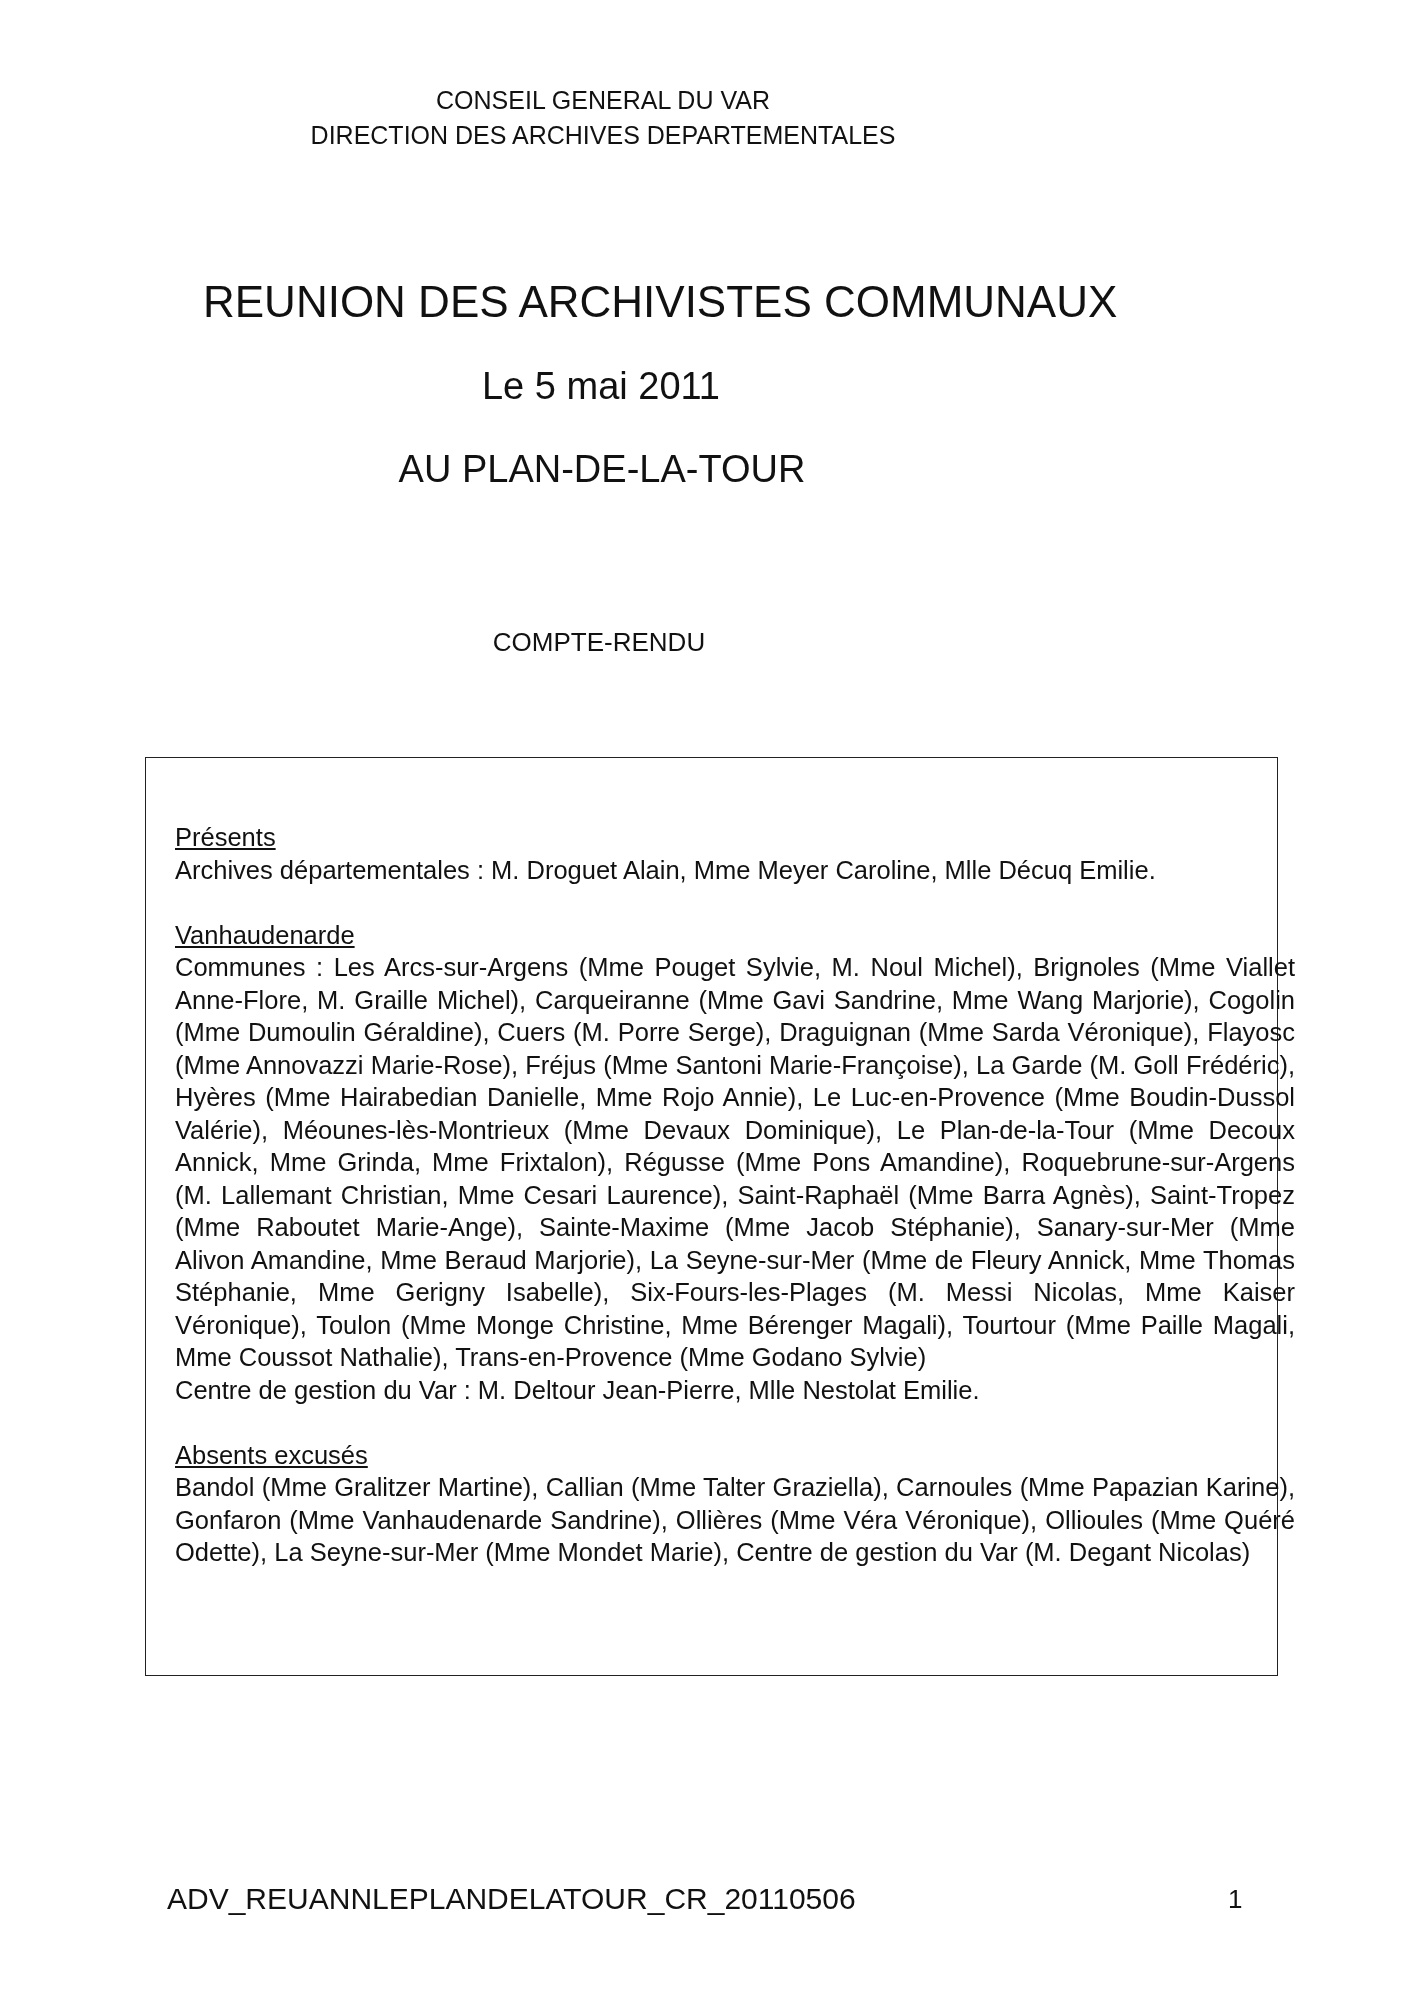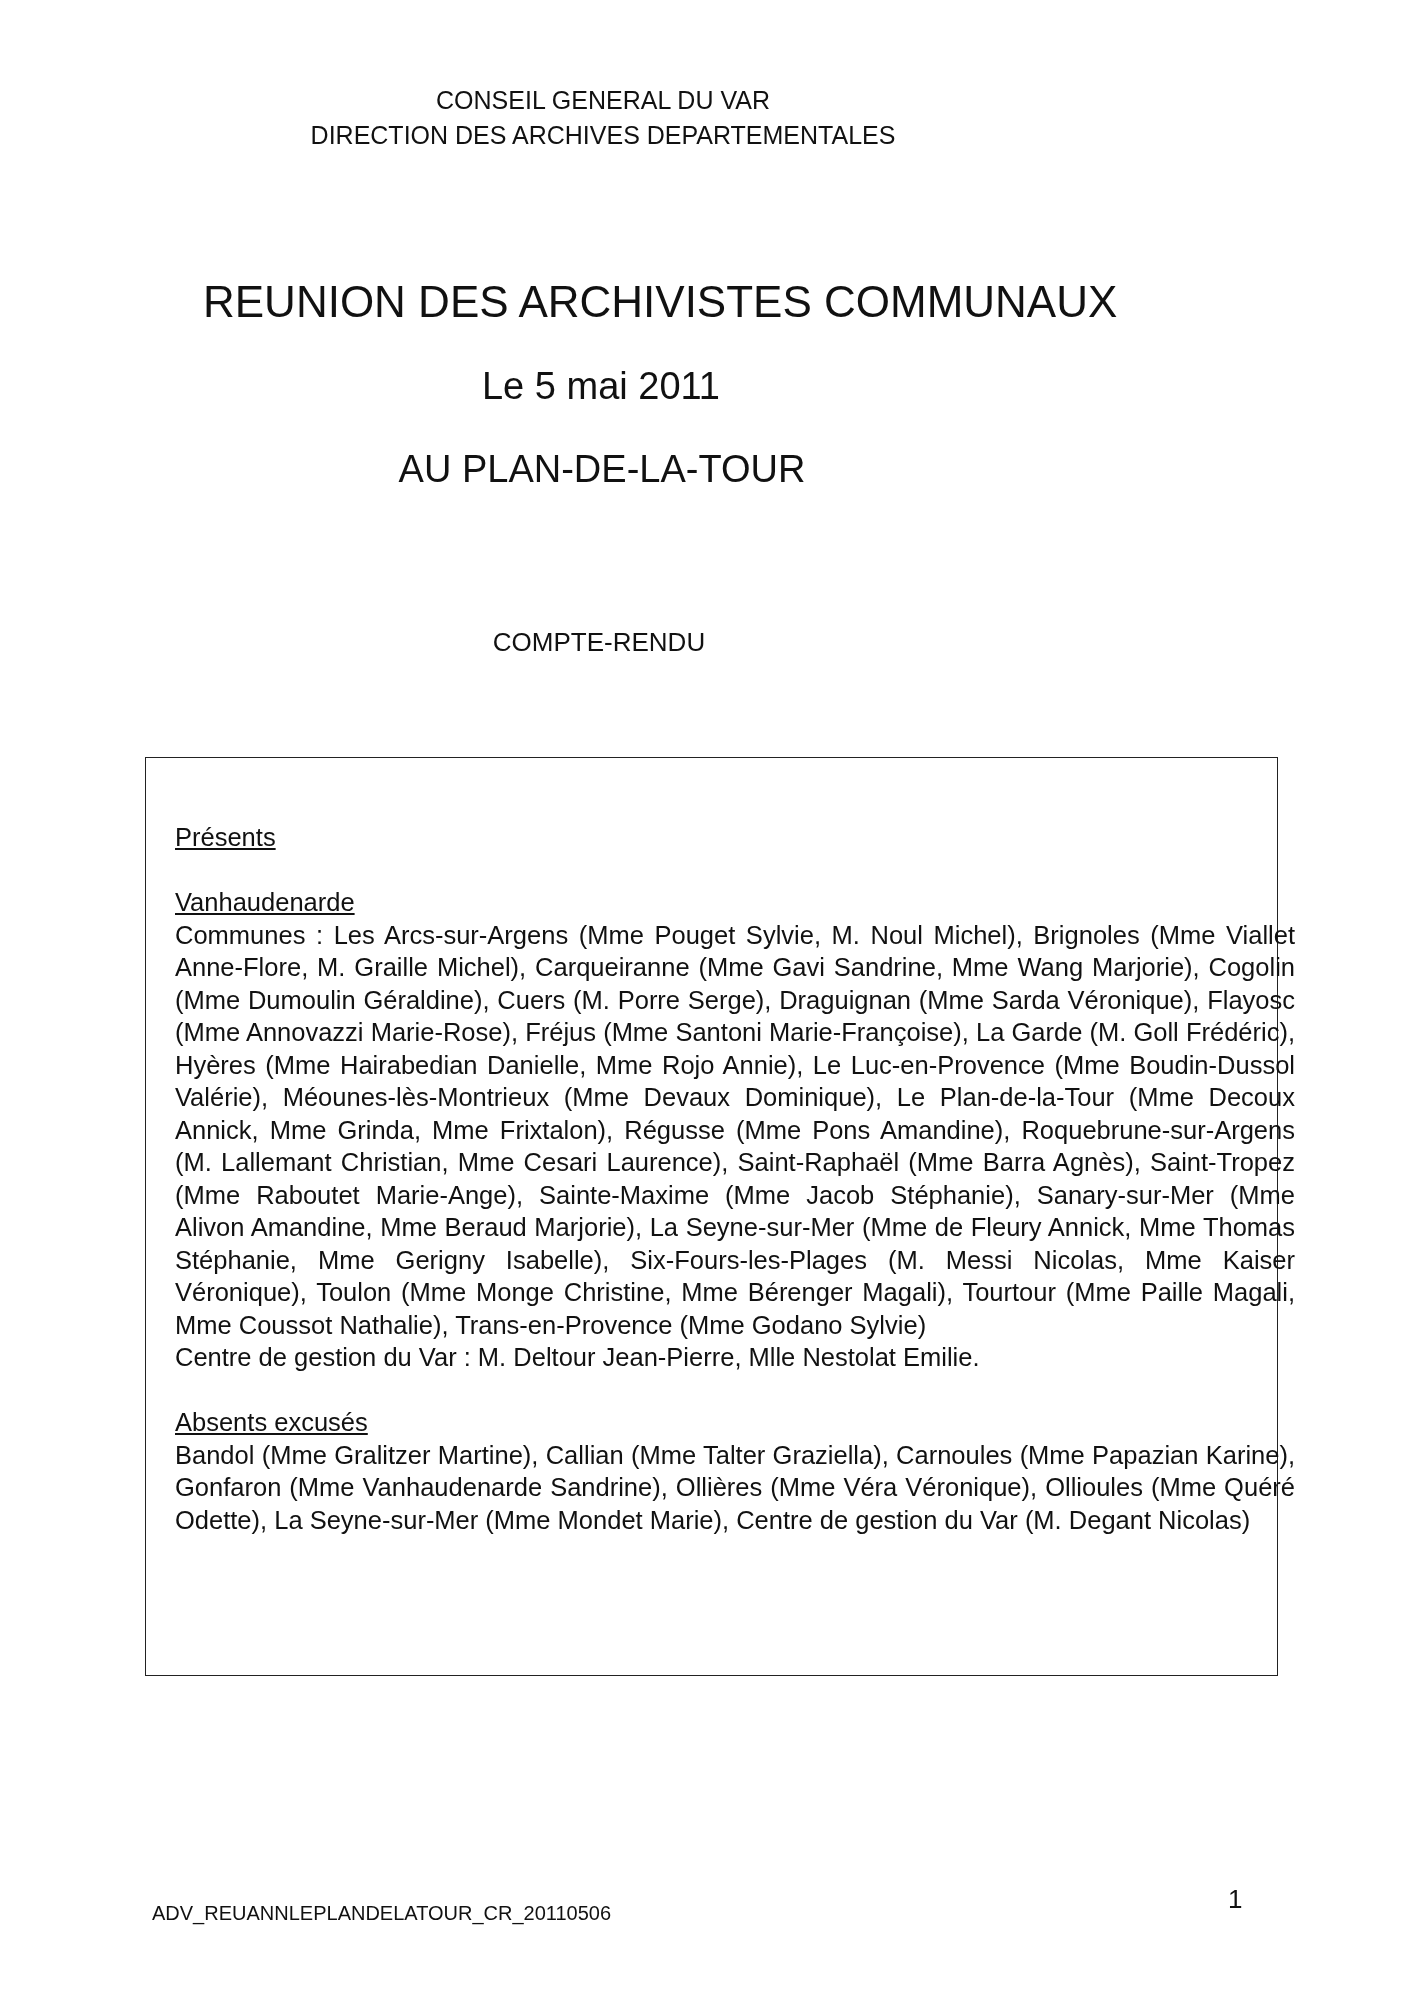--- a/index.html
+++ b/index.html
@@ -12,39 +12,40 @@
   .sub { font-size: 38px; }
   .cr { font-size: 26px; }
   .box { position: absolute; left: 145px; top: 757px; width: 1133px; height: 919px;
          border: 1.5px solid #222; box-sizing: border-box; }
   .content { position: absolute; left: 175px; top: 790px; width: 1120px;
              font-size: 25.5px; line-height: 32.5px; margin-top: 31px; }
   .content p { margin: 0; text-align: justify; }
   .content .last { text-align: left; }
   .sec { text-decoration: underline; }
   .gap { height: 32.5px; }
-  .footer { position: absolute; top: 1882px; left: 152px; font-size: 20px; margin-top: 20px; }
+  .footer { position: absolute; top: 1882px; left: 167px; font-size: 30px; }
   .pageno { position: absolute; top: 1884px; left: 1228px; font-size: 26px; }
 </style>
 </head>
 <body>
 
 <div class="abs center hdr" style="top:84px;">CONSEIL GENERAL DU VAR</div>
 <div class="abs center hdr" style="top:119px;">DIRECTION DES ARCHIVES DEPARTEMENTALES</div>
 
 <div class="abs title" style="top:277px; left:203px;">REUNION DES ARCHIVISTES COMMUNAUX</div>
 <div class="abs center sub" style="top:365px; left:-2px;">Le 5 mai 2011</div>
 <div class="abs center sub" style="top:448px; left:-1px;">AU PLAN-DE-LA-TOUR</div>
 
 <div class="abs center cr" style="top:627px; left:-4px;">COMPTE-RENDU</div>
 
 <div class="box"></div>
 
 <div class="content">
   <p class="sec">Présents</p>
+  <p class="last">Archives départementales : M. Droguet Alain, Mme Meyer Caroline, Mlle Décuq Emilie.</p>
   <div class="gap"></div>
   <p class="sec">Vanhaudenarde</p>
   <p>Communes : Les Arcs-sur-Argens (Mme Pouget Sylvie, M. Noul Michel), Brignoles (Mme Viallet Anne-Flore, M. Graille Michel), Carqueiranne (Mme Gavi Sandrine, Mme Wang Marjorie), Cogolin (Mme Dumoulin Géraldine), Cuers (M. Porre Serge), Draguignan (Mme Sarda Véronique), Flayosc (Mme Annovazzi Marie-Rose), Fréjus (Mme Santoni Marie-Françoise), La Garde (M. Goll Frédéric), Hyères (Mme Hairabedian Danielle, Mme Rojo Annie), Le Luc-en-Provence (Mme Boudin-Dussol Valérie), Méounes-lès-Montrieux (Mme Devaux Dominique), Le Plan-de-la-Tour (Mme Decoux Annick, Mme Grinda, Mme Frixtalon), Régusse (Mme Pons Amandine), Roquebrune-sur-Argens (M. Lallemant Christian, Mme Cesari Laurence), Saint-Raphaël (Mme Barra Agnès), Saint-Tropez (Mme Raboutet Marie-Ange), Sainte-Maxime (Mme Jacob Stéphanie), Sanary-sur-Mer (Mme Alivon Amandine, Mme Beraud Marjorie), La Seyne-sur-Mer (Mme de Fleury Annick, Mme Thomas Stéphanie, Mme Gerigny Isabelle), Six-Fours-les-Plages (M. Messi Nicolas, Mme Kaiser Véronique), Toulon (Mme Monge Christine, Mme Bérenger Magali), Tourtour (Mme Paille Magali, Mme Coussot Nathalie), Trans-en-Provence (Mme Godano Sylvie)</p>
   <p class="last">Centre de gestion du Var : M. Deltour Jean-Pierre, Mlle Nestolat Emilie.</p>
   <div class="gap"></div>
   <p class="sec">Absents excusés</p>
   <p>Bandol (Mme Gralitzer Martine), Callian (Mme Talter Graziella), Carnoules (Mme Papazian Karine), Gonfaron (Mme Vanhaudenarde Sandrine), Ollières (Mme Véra Véronique), Ollioules (Mme Quéré Odette), La Seyne-sur-Mer (Mme Mondet Marie), Centre de gestion du Var (M. Degant Nicolas)</p>
 </div>
 
 <div class="footer">ADV_REUANNLEPLANDELATOUR_CR_20110506</div>

